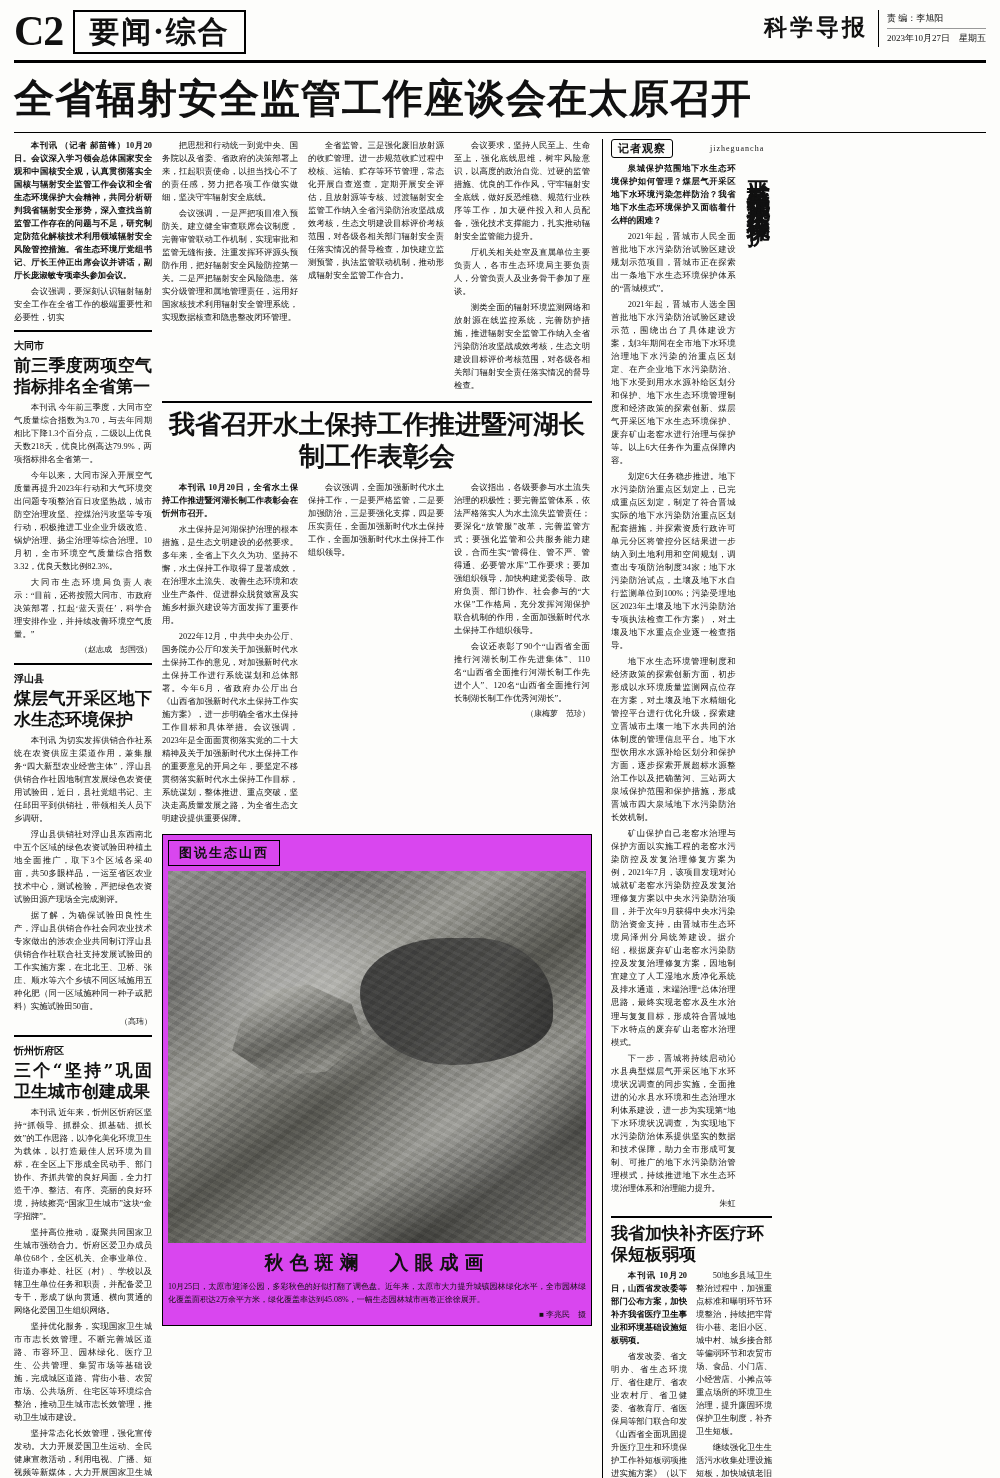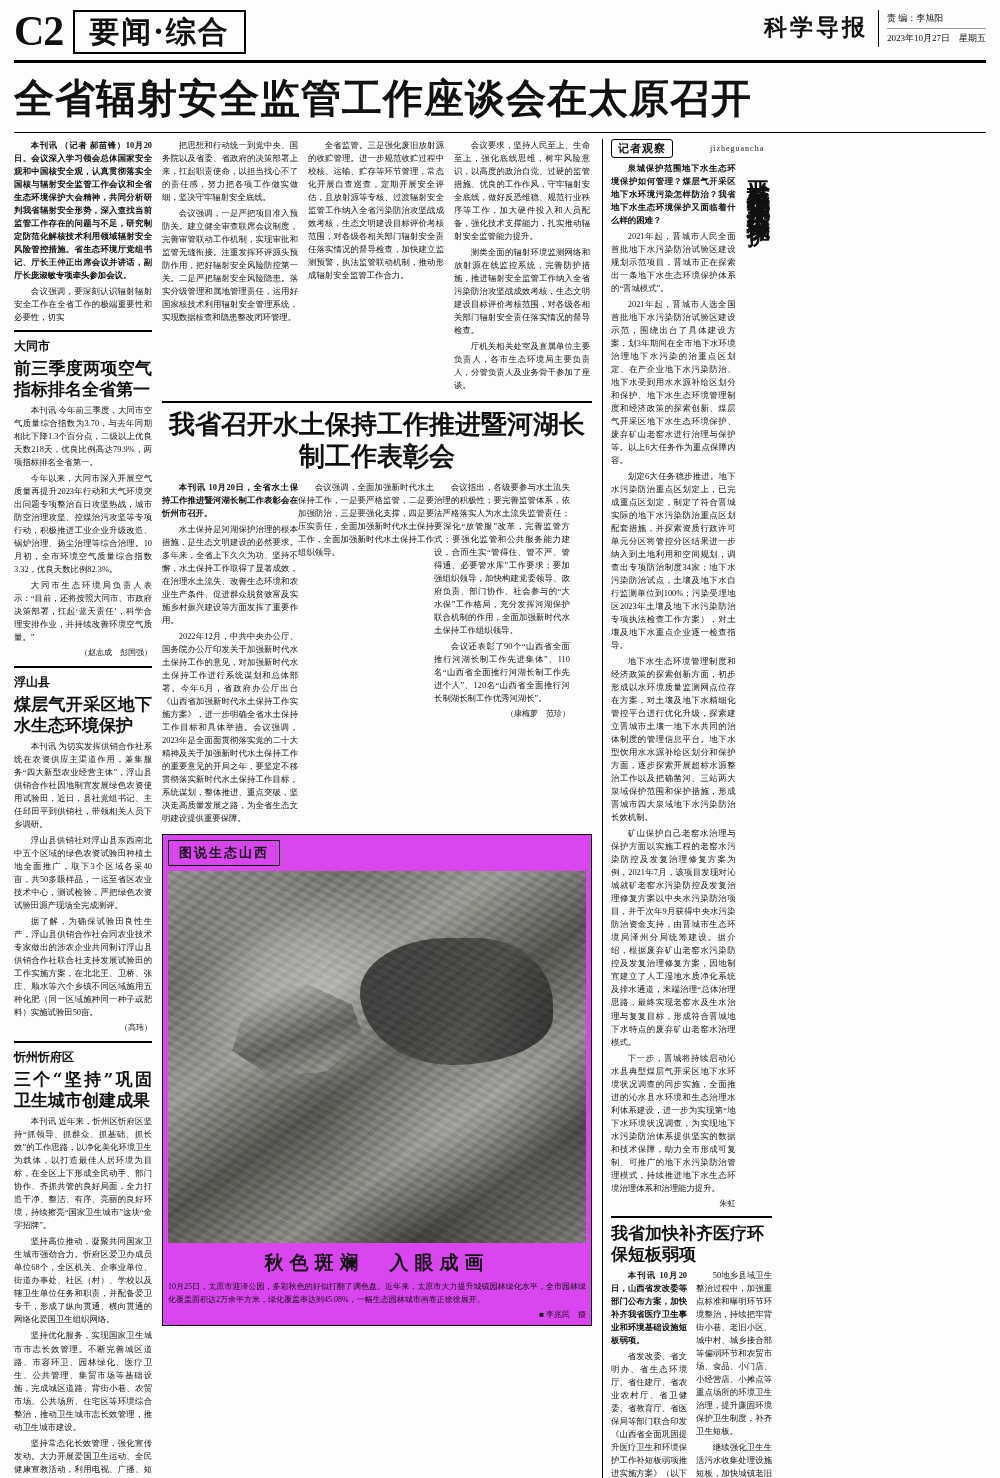--- a/index.html
+++ b/index.html
@@ -38,21 +38,21 @@
   
   .grid { display:flex; gap:10px; }
   .col { font-size:8.4px; line-height:1.55; text-align:justify; }
   .col p { margin:0 0 3px 0; text-indent:2em; }
   .lead { font-weight:bold; }
 
   .colA { width:138px; }
   .colRight { width:170px; border-left:1px solid #000; padding-left:8px; }
 
   
-  .region { font-size:12px; font-weight:bold; margin:6px 0 2px 0; font-family:Liberation Mono, monospace;}
+  .region { font-size:10px; font-weight:bold; margin:6px 0 2px 0; font-family:Liberation Serif, serif;}
   .sub-headline { font-size:17px; font-weight:bold; line-height:1.2; margin:2px 0 5px 0; font-family:"DejaVu Serif", serif; }
   .rule-thick { border-top:2px solid #000; margin:6px 0 5px 0; }
   .byline { text-align:right; font-size:8px; margin-top:3px; }
 
   
   .feature-head {
     font-size:26px; font-weight:bold; text-align:center; line-height:1.25;
     font-family:"DejaVu Serif", serif; margin:4px 0 8px 0; letter-spacing:0px;
   }
 
@@ -167,30 +167,30 @@
       <div style="display:flex; gap:10px;">
         <div class="col" style="width:136px;">
           <p>把思想和行动统一到党中央、国务院以及省委、省政府的决策部署上来，扛起职责使命，以担当找心不了的责任感，努力把各项工作做实做细，坚决守牢辐射安全底线。</p>
           <p>会议强调，一是严把项目准入预防关。建立健全审查联席会议制度，完善审管联动工作机制，实现审批和监管无缝衔接。注重发挥环评源头预防作用，把好辐射安全风险防控第一关。二是严把辐射安全风险隐患。落实分级管理和属地管理责任，运用好国家核技术利用辐射安全管理系统，实现数据核查和隐患整改闭环管理。</p>
         </div>
         <div class="col" style="width:136px;">
           <p>全省监管。三是强化废旧放射源的收贮管理。进一步规范收贮过程中校核、运输、贮存等环节管理，常态化开展自查巡查，定期开展安全评估，且放射源等专核、过渡辐射安全监管工作纳入全省污染防治攻坚战成效考核，生态文明建设目标评价考核范围，对各级各相关部门辐射安全责任落实情况的督导检查，加快建立监测预警，执法监管联动机制，推动形成辐射安全监管工作合力。</p>
         </div>
         <div class="col" style="width:136px;">
           <p>会议要求，坚持人民至上、生命至上，强化底线思维，树牢风险意识，以高度的政治自觉、过硬的监管措施、优良的工作作风，守牢辐射安全底线，做好反恐维稳、规范行业秩序等工作，加大硬件投入和人员配备，强化技术支撑能力，扎实推动辐射安全监管能力提升。</p>
+          <p>厅机关相关处室及直属单位主要负责人，各市生态环境局主要负责人，分管负责人及业务骨干参加了座谈。</p>
           <p>测类全面的辐射环境监测网络和放射源在线监控系统，完善防护措施，推进辐射安全监管工作纳入全省污染防治攻坚战成效考核，生态文明建设目标评价考核范围，对各级各相关部门辐射安全责任落实情况的督导检查。</p>
-          <p>厅机关相关处室及直属单位主要负责人，各市生态环境局主要负责人，分管负责人及业务骨干参加了座谈。</p>
         </div>
       </div>
 
       <div class="rule-thick"></div>
 
       <div class="feature-head">我省召开水土保持工作推进暨河湖长制工作表彰会</div>
 
-      <div style="display:flex; margin-top:8px;">
+      <div style="display:flex; gap:10px;margin-top:8px;">
         <div class="col" style="width:136px;">
           <p class="lead">本刊讯 10月20日，全省水土保持工作推进暨河湖长制工作表彰会在忻州市召开。</p>
           <p>水土保持是河湖保护治理的根本措施，是生态文明建设的必然要求。多年来，全省上下久久为功、坚持不懈，水土保持工作取得了显著成效，在治理水土流失、改善生态环境和农业生产条件、促进群众脱贫致富及实施乡村振兴建设等方面发挥了重要作用。</p>
           <p>2022年12月，中共中央办公厅、国务院办公厅印发关于加强新时代水土保持工作的意见，对加强新时代水土保持工作进行系统谋划和总体部署。今年6月，省政府办公厅出台《山西省加强新时代水土保持工作实施方案》，进一步明确全省水土保持工作目标和具体举措。会议强调，2023年是全面面贯彻落实党的二十大精神及关于加强新时代水土保持工作的重要意见的开局之年，要坚定不移贯彻落实新时代水土保持工作目标，系统谋划，整体推进、重点突破，坚决走高质量发展之路，为全省生态文明建设提供重要保障。</p>
         </div>
         <div class="col" style="width:136px;">
           <p>会议强调，全面加强新时代水土保持工作，一是要严格监管，二是要加强防治，三是要强化支撑，四是要压实责任，全面加强新时代水土保持工作，全面加强新时代水土保持工作组织领导。</p>
         </div>
         <div class="col" style="width:136px;">
           <p>会议指出，各级要参与水土流失治理的积极性；要完善监管体系，依法严格落实人为水土流失监管责任；要深化“放管服”改革，完善监管方式；要强化监管和公共服务能力建设，合而生实“管得住、管不严、管得通、必要管水库”工作要求；要加强组织领导，加快构建党委领导、政府负责、部门协作、社会参与的“大水保”工作格局，充分发挥河湖保护联合机制的作用，全面加强新时代水土保持工作组织领导。</p>

